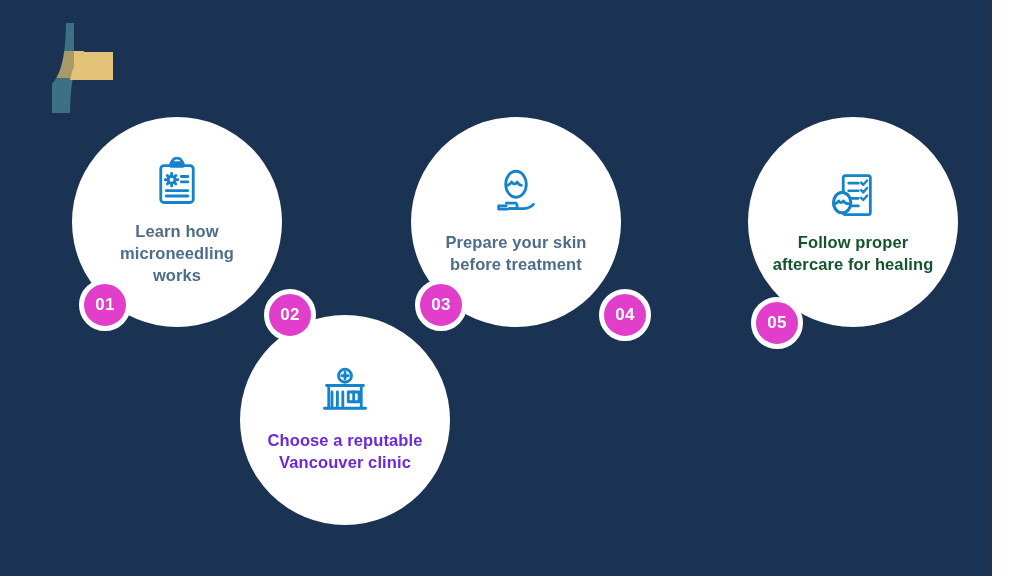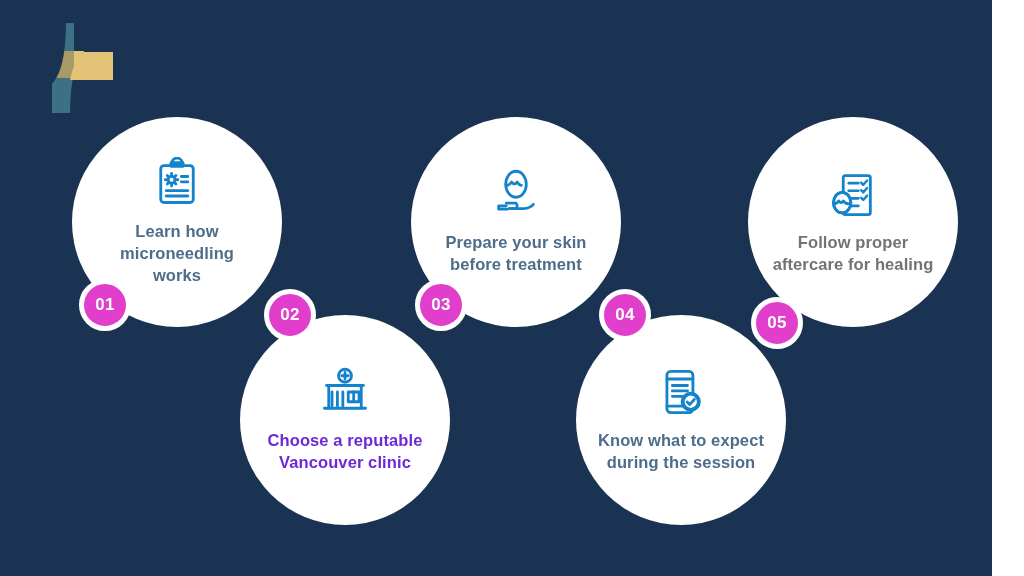--- a/index.html
+++ b/index.html
@@ -137,42 +137,31 @@
     <svg class="step-icon" viewBox="0 0 48 48" fill="none" stroke="#1583cc" stroke-width="2.6" stroke-linecap="round" stroke-linejoin="round">
       <ellipse cx="24" cy="15" rx="9.5" ry="12"></ellipse>
       <path d="M15 16 q3 0 5-3 q2.5 3.5 5 0 q2 3 4 3"></path>
       <path d="M8 35 h7 M8 35 v3 h8"></path>
       <path d="M15 32.5 h9 a3.5 3.5 0 0 1 0 5 h-6"></path>
       <path d="M18 37.5 h13 q6 -0.5 9 -4"></path>
     </svg>
     <div class="step-label" style="color: rgb(77, 109, 139);">Prepare your skin before treatment</div>
   </div>
 
-  <div class="step bottom" style="left: 576px; background: rgb(255, 255, 255);">
-    <svg class="step-icon" viewBox="0 0 48 48" fill="none" stroke="#1583cc" stroke-width="2.6" stroke-linecap="round" stroke-linejoin="round">
-      <rect x="11" y="5" width="24" height="38" rx="3.5"></rect>
-      <path d="M11 12 h24 M11 37 h24"></path>
-      <path d="M16 18 h14 M16 23 h14 M16 28 h9"></path>
-      <circle cx="33" cy="33" r="8" fill="#ffffff"></circle>
-      <circle cx="33" cy="33" r="7"></circle>
-      <path d="M29.6 33.2 l2.4 2.4 l4.4 -4.8"></path>
-    </svg>
-    <div class="step-label" style="color: rgb(77, 109, 139);">Know what to expect during the session</div>
-  </div>
 
   <div class="step top" style="left: 748px; background: rgb(255, 255, 255);">
     <svg class="step-icon" viewBox="0 0 48 48" fill="none" stroke="#1583cc" stroke-width="2.6" stroke-linecap="round" stroke-linejoin="round">
       <path d="M17 7 h21 a2 2 0 0 1 2 2 v32 a2 2 0 0 1 -2 2 h-21 a2 2 0 0 1 -2 -2 v-32 a2 2 0 0 1 2 -2 Z"></path>
       <path d="M20 14 h9 M20 21 h9 M20 28 h9 M20 35 h9" stroke-width="2.4"></path>
       <path d="M31.5 13.5 l2 2 l3.5 -4 M31.5 20.5 l2 2 l3.5 -4 M31.5 27.5 l2 2 l3.5 -4" stroke-width="2.2"></path>
       <ellipse cx="14" cy="32" rx="8" ry="9.5" fill="#ffffff"></ellipse>
       <ellipse cx="14" cy="32" rx="8" ry="9.5"></ellipse>
       <path d="M6.5 33 q2.5 0 4.5-2.6 q2 3 4 0 q2 2.6 4.5 2.6"></path>
     </svg>
-    <div class="step-label" style="color: #737373;">Follow proper aftercare for healing</div>
+    <div class="step-label" style="color: #14532d;">Follow proper aftercare for healing</div>
   </div>
 
   <div class="badge" style="left: 79px; top: 279px; background: rgb(225, 62, 203); border-color: rgb(255, 255, 255); color: rgb(255, 255, 255);">
     <span>01</span>
   </div>
   <div class="badge" style="left: 264px; top: 289px; background: rgb(225, 62, 203); border-color: rgb(255, 255, 255); color: rgb(255, 255, 255); text-align: right;">
     <span>02</span>
   </div>
   <div class="badge" style="left: 415px; top: 279px; background: rgb(225, 62, 203); border-color: rgb(255, 255, 255); color: rgb(255, 255, 255);">
     <span>03</span>

